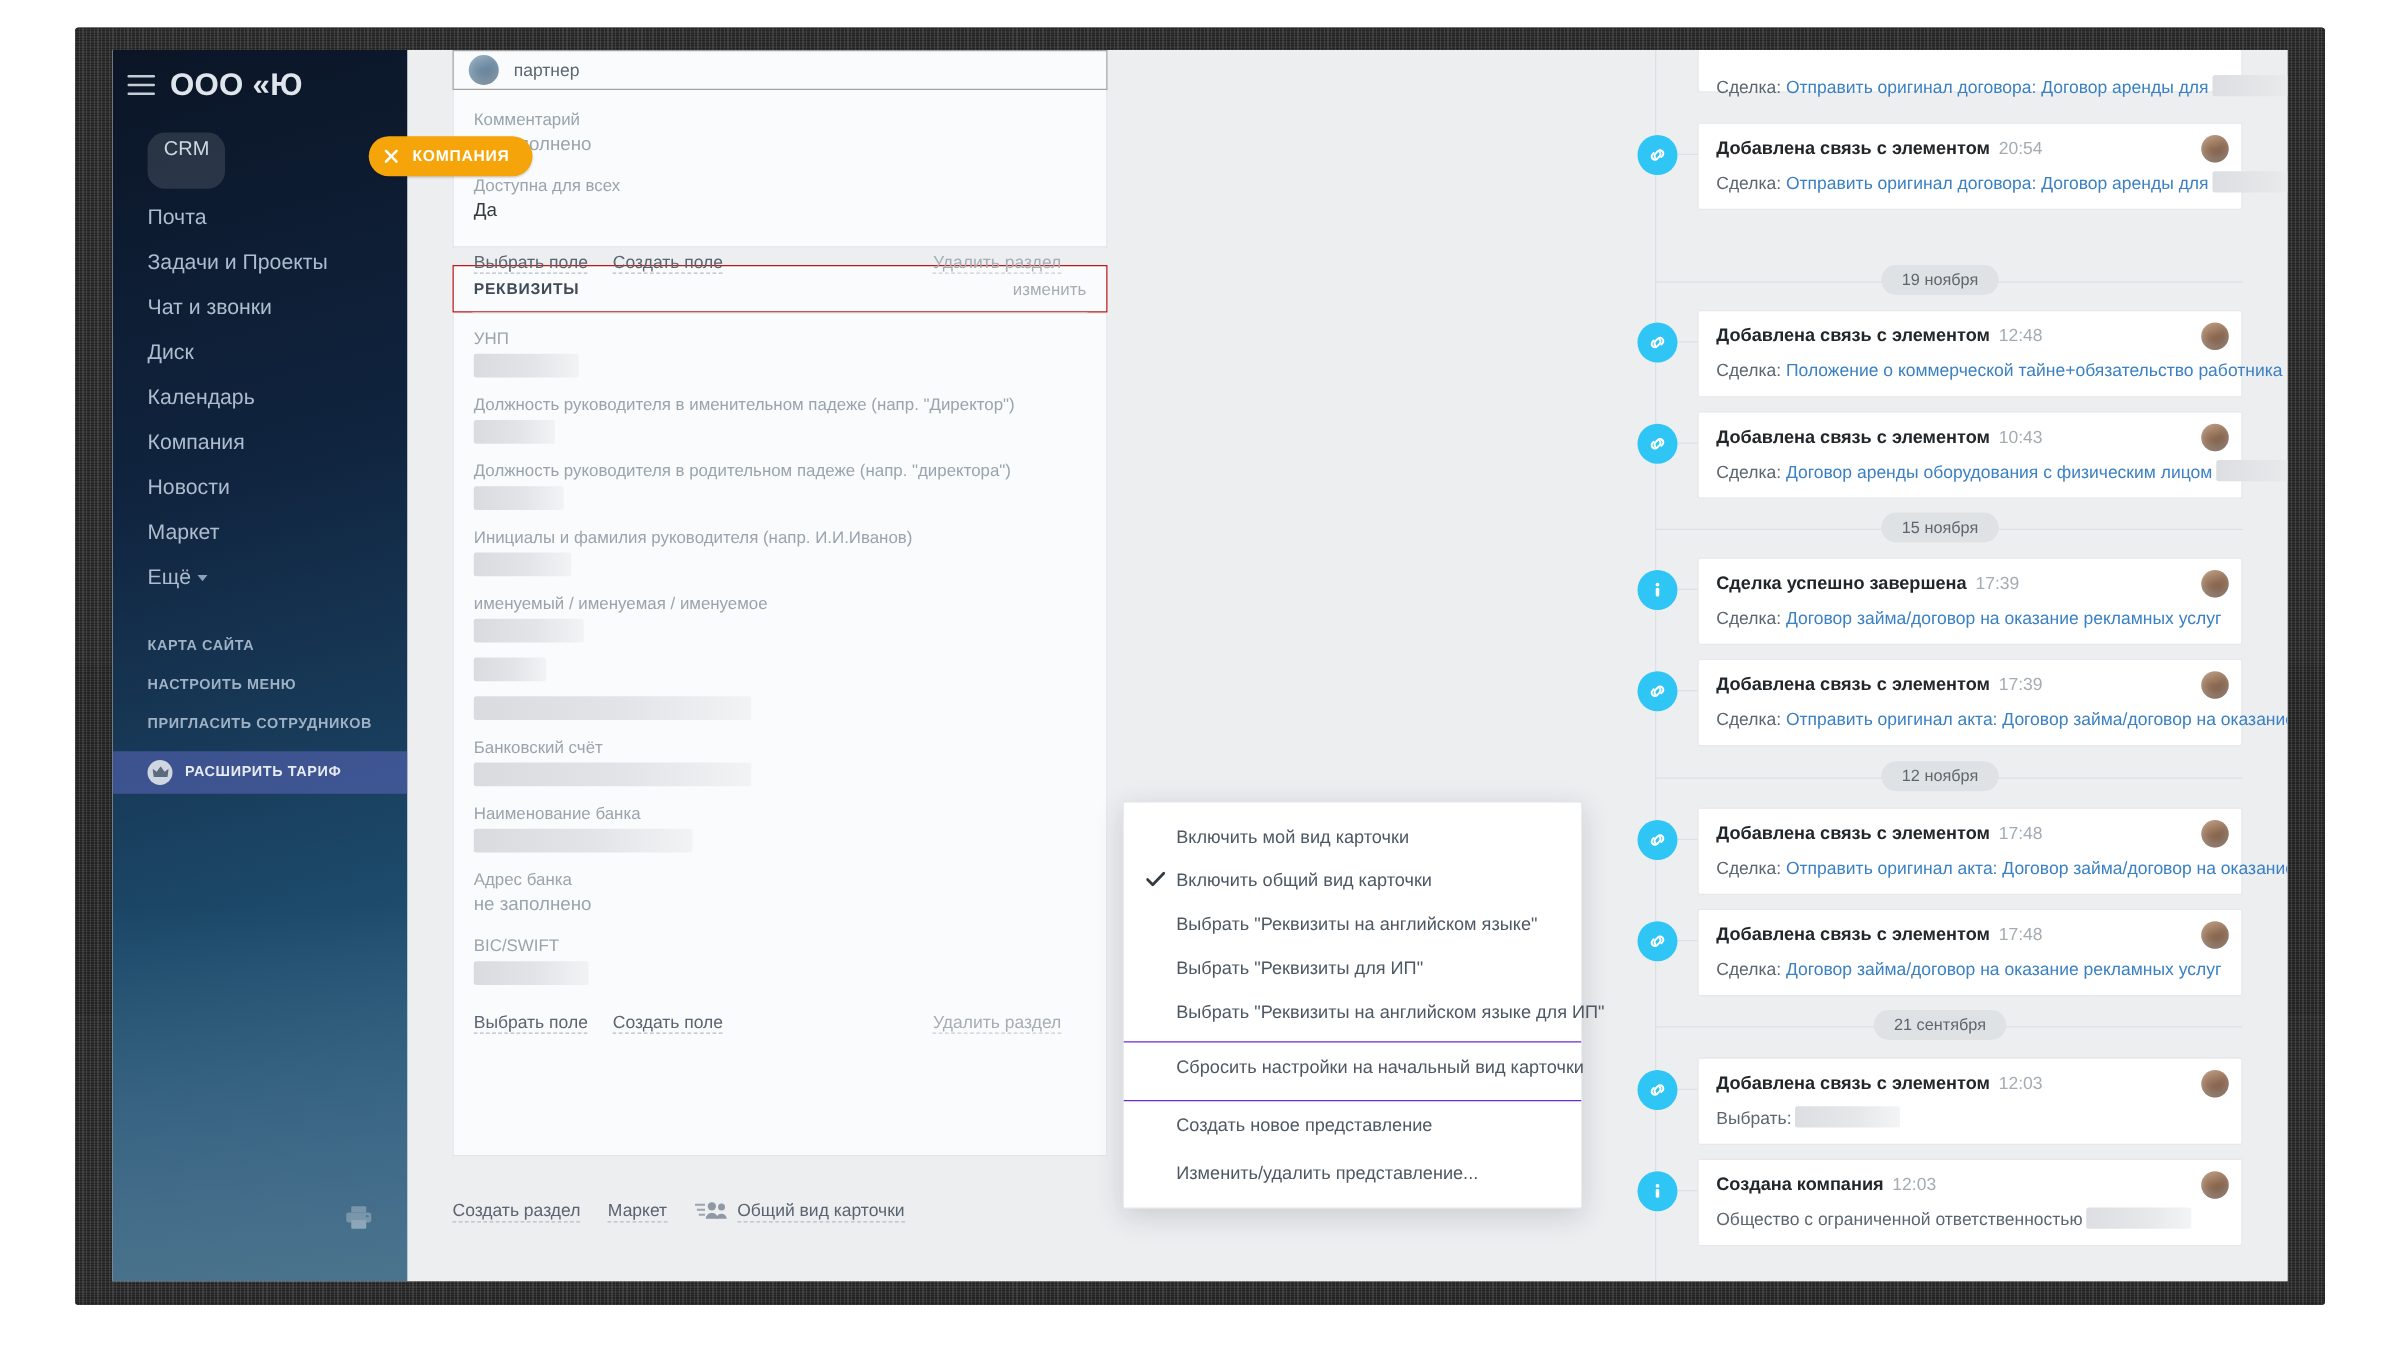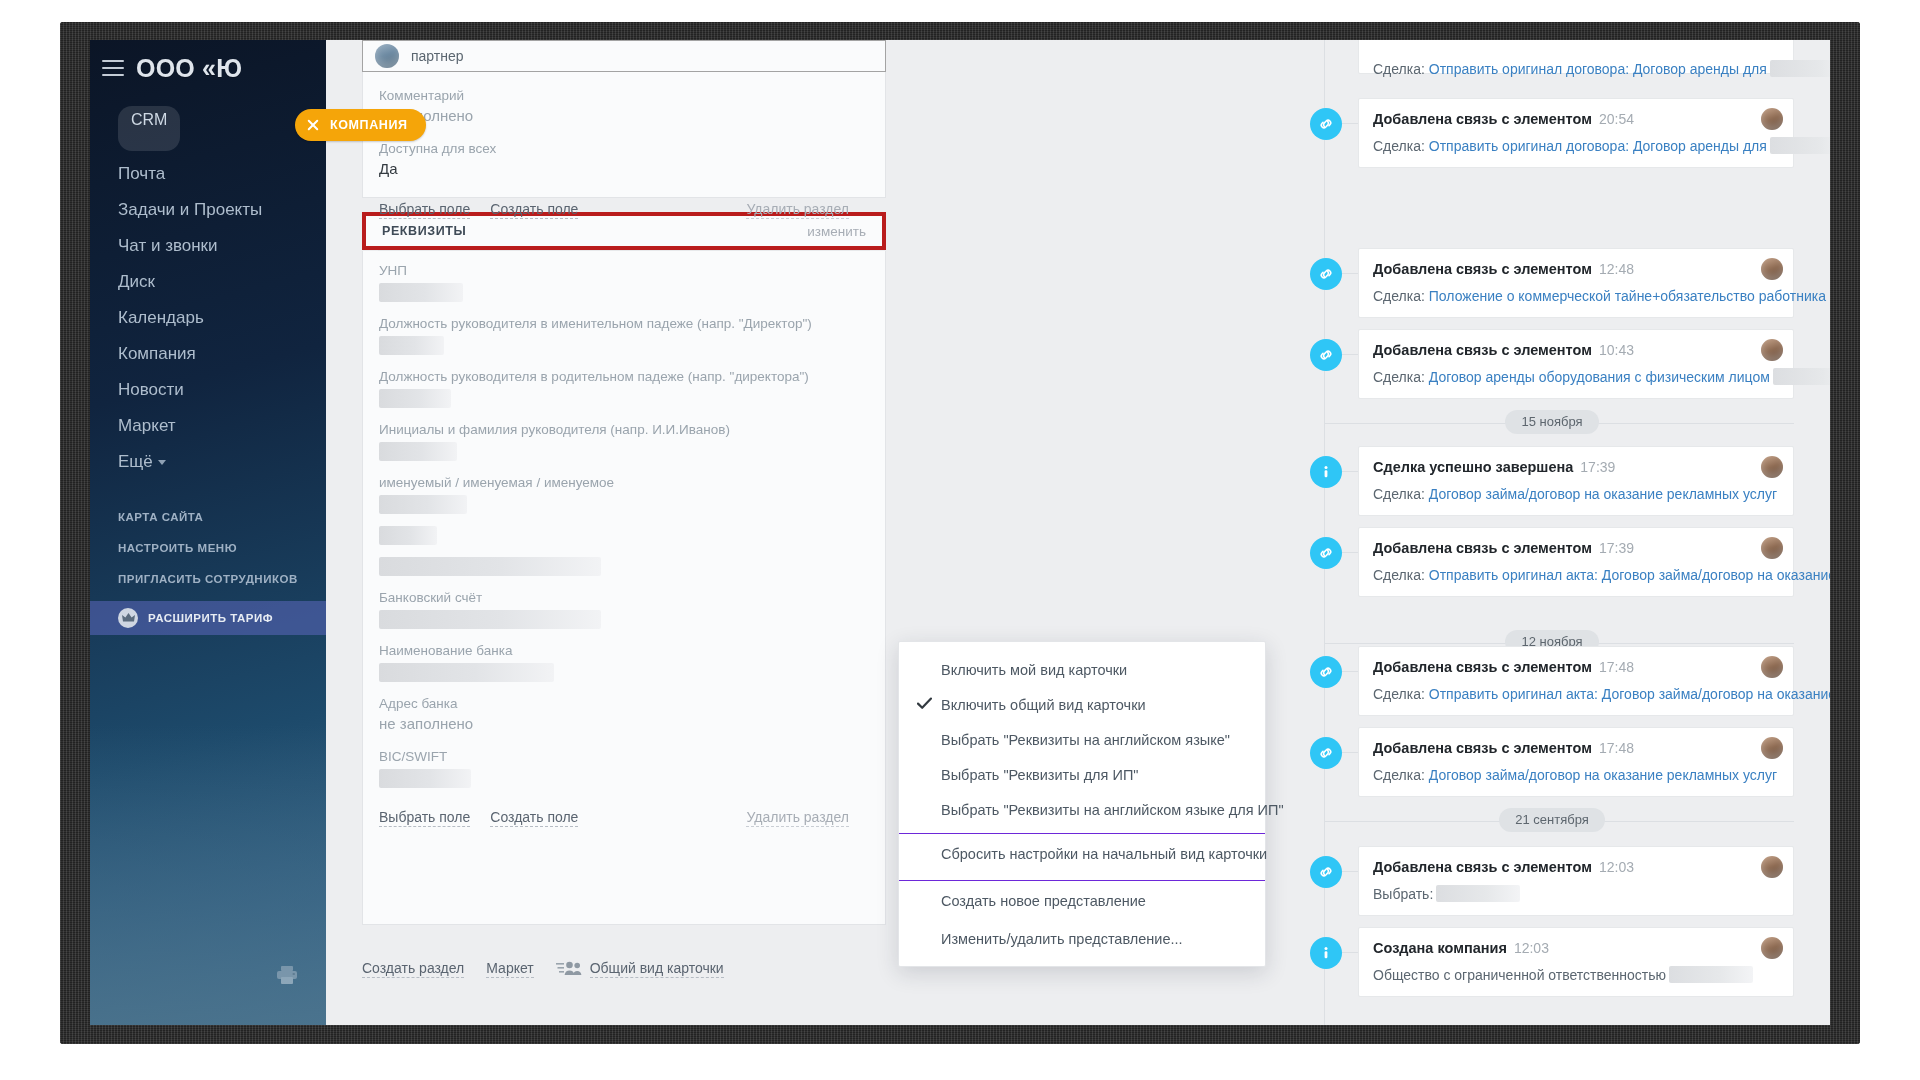--- a/index.html
+++ b/index.html
@@ -118,21 +118,21 @@
     background:linear-gradient(90deg,#d9dbde 0%,#e2e4e7 55%,#f2f3f5 100%);
   }
   .link-row{display:flex;align-items:center;padding:8px 0 14px 0;}
   .dlink{
     font-size:14px;color:#5a6470;border-bottom:1px dashed #b6bcc4;margin-right:20px;cursor:pointer;line-height:18px;
   }
   .dlink.grey{color:#a7adb5;border-bottom-color:#c9ced4;}
   .spacer{flex:1;}
 
   .sec-head{
-    margin:14px 36px 0 36px;background:#fafbfc;border:4px solid #b91c1c;height:38px;
+    margin:14px 36px 0 36px;background:#fafbfc;border:1px solid #b91c1c;height:38px;
     display:flex;align-items:center;padding:0 16px;box-sizing:border-box;
   }
   .sec-title{font-size:12.5px;font-weight:700;letter-spacing:.6px;color:#3f4b57;}
   .sec-action{margin-left:auto;font-size:13.5px;color:#a7adb5;cursor:pointer;}
   .sec-rule{margin:0 52px;height:1px;background:#e7e9eb;}
 
   .card-footer{
     position:absolute;left:36px;top:908px;width:524px;height:40px;
     display:flex;align-items:center;
   }
@@ -404,20 +404,26 @@
           <div class="ev-box">
             <span class="ev-title">Добавлена связь с элементом</span><span class="ev-time">20:54</span>
             <div class="ev-sub">
               <span>Сделка:</span>
               <span class="blue">Отправить оригинал договора: Договор аренды для</span><span class="pad short"></span>
             </div>
             <div class="ev-avatar"></div>
           </div>
         </div>
 
+        <div class="datesep" style="top:172px;">
+          <div class="rule"></div>
+          <div class="pillbox">
+              <span class="pill">19 ноября</span>
+            </div>
+        </div>
 
         <div class="ev" style="top:208px;">
           <div class="ev-ico">
             <svg width="16" height="16" viewBox="0 0 16 16">
                 <path d="M6.4 10.6a2.6 2.6 0 0 1 0-3.7L8.2 5a2.6 2.6 0 0 1 3.7 3.7l-.9.9" stroke="#fff" stroke-width="1.6" fill="none" stroke-linecap="round"></path>
                 <path d="M9.6 5.4a2.6 2.6 0 0 1 0 3.7L7.8 11a2.6 2.6 0 0 1-3.7-3.7l.9-.9" stroke="#fff" stroke-width="1.6" fill="none" stroke-linecap="round"></path>
               </svg>
           </div>
           <div class="ev-stem"></div>
           <div class="ev-box">
@@ -484,21 +490,21 @@
           <div class="ev-box">
             <span class="ev-title">Добавлена связь с элементом</span><span class="ev-time">17:39</span>
             <div class="ev-sub">
               <span>Сделка:</span>
               <span class="blue">Отправить оригинал акта: Договор займа/договор на оказание рекламных услуг</span>
             </div>
             <div class="ev-avatar"></div>
           </div>
         </div>
 
-        <div class="datesep" style="top:590px;">
+        <div class="datesep" style="top:569px;">
           <div class="rule"></div>
           <div class="pillbox">
               <span class="pill">12 ноября</span>
             </div>
         </div>
 
         <div class="ev" style="top:606px;">
           <div class="ev-ico">
             <svg width="16" height="16" viewBox="0 0 16 16">
                 <path d="M6.4 10.6a2.6 2.6 0 0 1 0-3.7L8.2 5a2.6 2.6 0 0 1 3.7 3.7l-.9.9" stroke="#fff" stroke-width="1.6" fill="none" stroke-linecap="round"></path>

